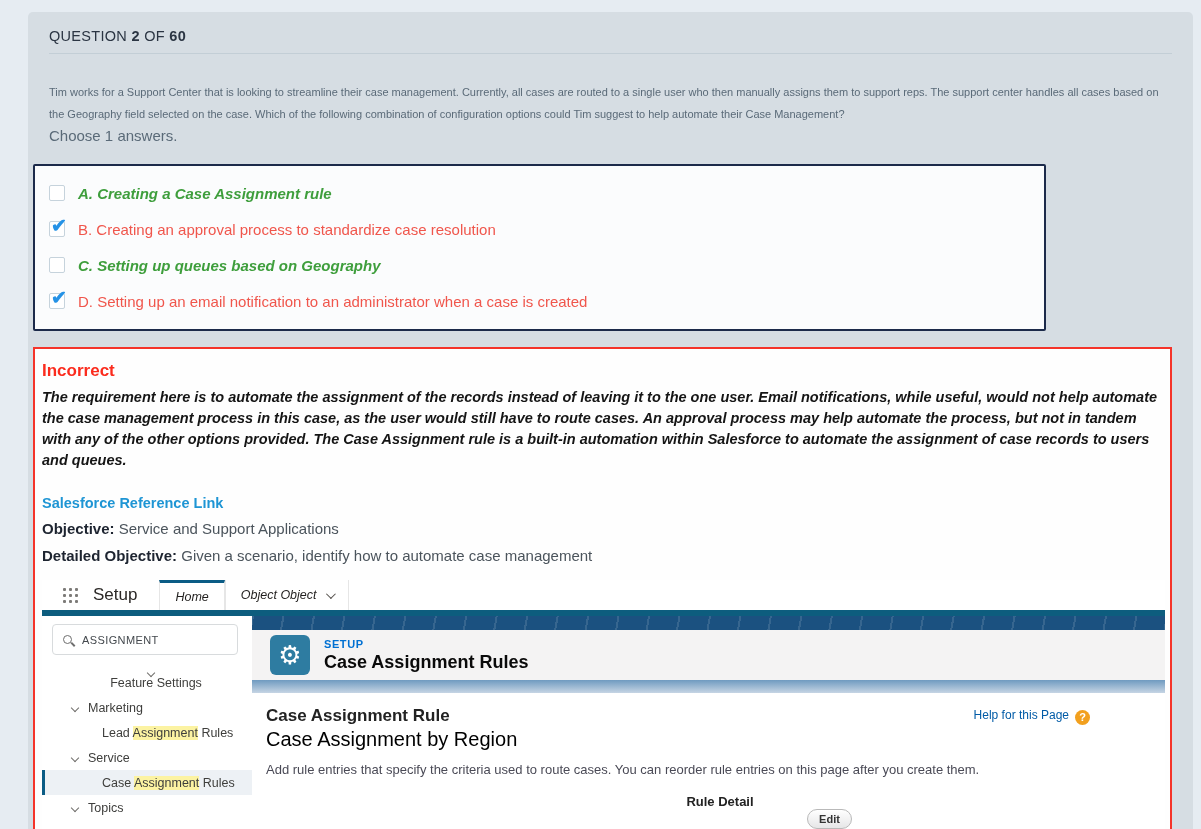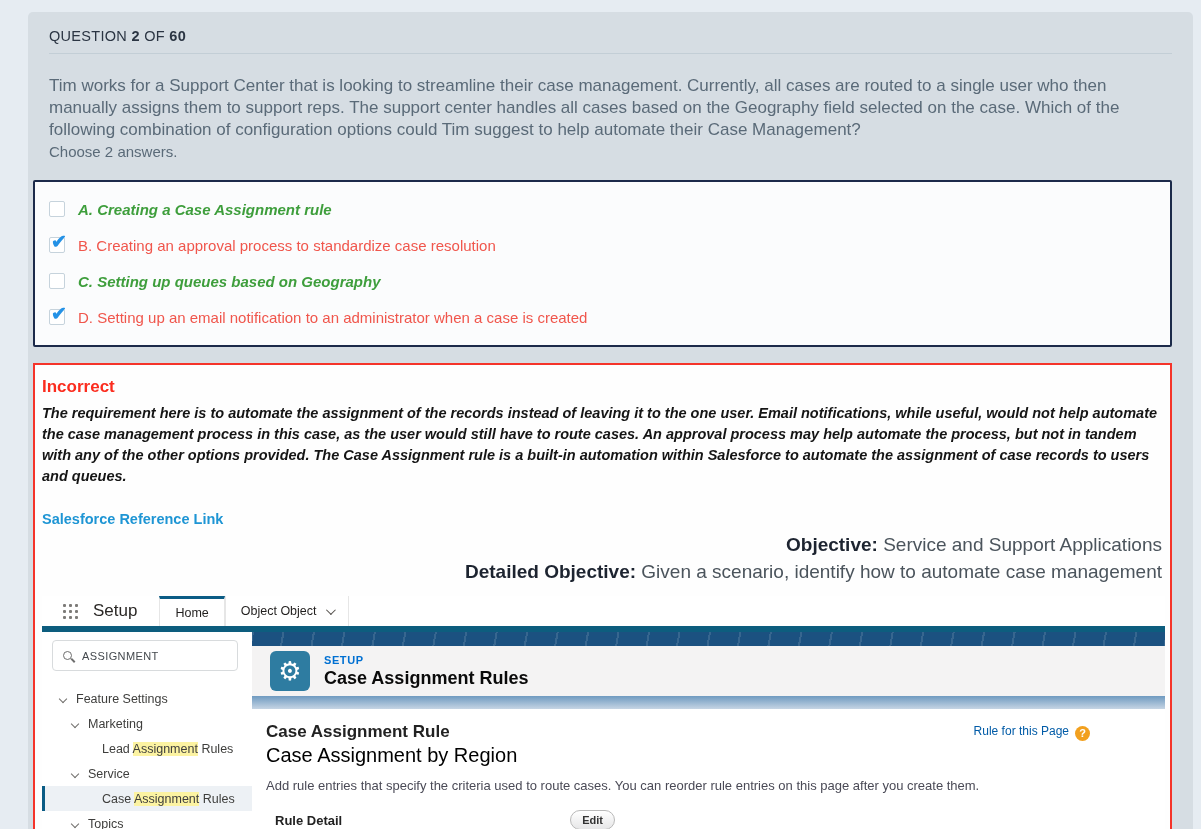--- a/index.html
+++ b/index.html
@@ -8,79 +8,79 @@
 
   
   .card { margin:12px 8px 0 28px; width:1165px; min-height:820px;
           background:#d6dde3; border-radius:5px; padding:16px 0 20px 0; }
   .pad { padding:0 21px; }
 
   .q-header { font-size:14.5px; color:#2b3543; letter-spacing:.3px; }
   .q-header b { font-weight:bold; }
   .q-hr { border-bottom:1px solid #c3ced6; margin:9px 21px 0 21px; }
 
-  .q-text { margin-top:21px; font-size:17px; line-height:22px; color:#5a6a78; }
+  .q-text { margin-top:27px; font-size:11px; line-height:22px; color:#5a6a78; }
   .q-choose { font-size:15px; color:#5a6a78; line-height:22px; }
 
   
-  .options-box { margin:17px 21px 0 5px; width:1139px; background:#fbfcfd;
+  .options-box { margin:17px 21px 0 5px; width:1013px; background:#fbfcfd;
                  border:2px solid #1c2a4a; border-radius:2px; padding:9px 0 10px 0; }
   .opt-row { display:flex; align-items:center; height:36px; padding-left:14px; }
   .checkbox { width:16px; height:16px; background:#fff; border:1px solid #c6d3dc;
               border-radius:2px; position:relative; flex:none; cursor:pointer; }
   .checkbox[data-checked="true"]::after { content:"✔"; position:absolute; top:-8px; left:1px;
               font-size:19px; font-weight:bold; color:#2592e6; }
   .opt-label { margin-left:13px; font-size:15px; }
   .opt-label[data-kind="correct"] { color:#3e9e3c; font-weight:bold; font-style:italic; }
   .opt-label[data-kind="wrong"]   { color:#f0564c; }
 
   
   .feedback-box { margin:16px 21px 0 5px; width:1139px; background:#fefefe;
                   border:2px solid #f5342a; padding:12px 8px 20px 7px; }
   .verdict { color:#fb2c1e; font-weight:bold; font-size:17px; }
   .explanation { margin-top:6px; font-size:14.5px; font-weight:bold; font-style:italic;
                  color:#151515; line-height:21px; }
   .ref-link { display:inline-block; margin-top:24px; color:#1e95d4; font-weight:bold;
               font-size:14.5px; cursor:pointer; }
-  .objective-line { margin-top:6px; font-size:19px; color:#4b545c; line-height:21px;text-align:right; }
+  .objective-line { margin-top:6px; font-size:15px; color:#4b545c; line-height:21px; }
   .objective-line:first-of-type { margin-top:26px; }
   .objective-line b { color:#1d2430; }
 
   
   .sf { margin-top:14px; width:1123px; background:#fff; }
 
   .sf-nav { height:30px; background:#fff; display:flex; align-items:stretch; }
   .waffle { width:15px; height:15px; align-self:center; margin-left:21px; position:relative; flex:none; cursor:pointer; }
   .waffle i { position:absolute; width:3px; height:3px; border-radius:1px; background:#7d7b78;
               box-shadow:6px 0 #7d7b78, 12px 0 #7d7b78, 0 6px #7d7b78, 6px 6px #7d7b78,
                          12px 6px #7d7b78, 0 12px #7d7b78, 6px 12px #7d7b78, 12px 12px #7d7b78; }
   .sf-app { align-self:center; margin-left:15px; margin-right:22px; font-size:17px; color:#2b2826; }
   .sf-tab { display:flex; align-items:center; padding:0 15px; font-size:12.5px; color:#211f1e;
-            border-left:1px solid #e6e6e6; border-right:1px solid #e6e6e6; cursor:pointer; }
+            border-left:1px solid #e6e6e6; border-right:1px solid #e6e6e6; cursor:pointer;font-style:italic; }
   .sf-tab.active { border-top:3px solid #0b5c85; }
   .chev { display:inline-block; width:7px; height:7px; border-right:1.6px solid #54504c;
           border-bottom:1.6px solid #54504c; transform:rotate(45deg) translateY(-2px); margin-left:9px; }
   .brand-bar { height:6px; background:#0d5d7e; }
 
   .sf-body { display:flex; height:260px; }
 
   
   .sf-sidebar { width:210px; flex:none; background:#fff; }
   .search-box { margin:8px 14px 0 10px; height:31px; border:1px solid #d8dbdd; border-radius:4px;
                 background:#fff; display:flex; align-items:center; padding:0 10px; cursor:text; }
   .search-glyph { width:9px; height:9px; border:1.6px solid #6e6e6e; border-radius:50%;
                   position:relative; flex:none; }
   .search-glyph::after { content:""; position:absolute; width:1.8px; height:5px; background:#6e6e6e;
                   transform:rotate(-45deg); right:-2.5px; bottom:-4px; }
   .search-text { margin-left:10px; font-size:11px; letter-spacing:.4px; color:#43484d; }
   .tree { margin-top:15px; font-size:12.5px; color:#3e3e3c; }
   .tree-item { height:25px; display:flex; align-items:center; cursor:pointer; }
   .t-chev { display:inline-block; width:6px; height:6px; border-right:1.4px solid #706e6b;
             border-bottom:1.4px solid #706e6b; transform:rotate(45deg); margin-right:10px; flex:none; }
-  .lvl1 { padding-left:18px; } .lvl2 { padding-left:30px; } .lvl3 { padding-left:60px; }
+  .lvl1 { padding-left:18px;flex-direction:column; } .lvl2 { padding-left:30px; } .lvl3 { padding-left:60px; }
   .tree-item.selected { background:#edf1f5; border-left:3px solid #0b5c85; padding-left:57px; }
   .hl { background:#fcf3a2; }
 
   
   .sf-main { flex:1; min-width:0; }
   .banner-top { height:14px; background-color:#1b5180;
       background-image:repeating-linear-gradient(100deg, rgba(255,255,255,.12) 0 2px, transparent 2px 30px); }
   .banner-mid { height:50px; background:#f4f3f3; display:flex; align-items:center; padding-left:18px; }
   .gear-tile { width:40px; height:40px; border-radius:6px; background:#2e7ca1; color:#fff;
                display:flex; align-items:center; justify-content:center; font-size:26px; flex:none; }
@@ -94,42 +94,42 @@
 
   .sf-content { background:#fff; padding:13px 0 0 14px; position:relative; }
   .crumb { font-size:17px; font-weight:bold; color:#222; }
   .help-link { position:absolute; top:15px; right:75px; font-size:12px; color:#015ba7; cursor:pointer; }
   .help-badge { display:inline-block; width:15px; height:15px; border-radius:50%; background:#f2a01e;
                 color:#fff; font-size:11px; font-weight:bold; text-align:center; line-height:15px;
                 margin-left:6px; vertical-align:-2px; }
   .page-title { font-size:20px; color:#000; font-weight:400; margin-top:2px; }
   .page-desc { font-size:13px; color:#4a4a56; margin-top:11px; }
 
-  .section-row { margin-top:17px; display:flex; align-items:center; }
+  .section-row { margin-top:17px; display:flex; align-items:center;flex-direction:column; }
   .section-title { font-size:13px; font-weight:bold; color:#222; padding-left:9px; }
   .btn { margin-left:228px; font-size:11px; font-weight:bold; color:#333;
          background:linear-gradient(#fff,#e6e6e7); border:1px solid #b9b9b9; border-radius:10px;
          padding:3px 11px; cursor:pointer; }
 </style>
 </head>
 <body>
 
 <div class="card">
 
   <div class="pad q-header">
     <span>QUESTION</span>
     <b>2</b>
     <span>OF</span>
     <b>60</b>
   </div>
   <div class="q-hr"></div>
 
   <div class="pad">
     <div class="q-text">Tim works for a Support Center that is looking to streamline their case management. Currently, all cases are routed to a single user who then manually assigns them to support reps. The support center handles all cases based on the Geography field selected on the case. Which of the following combination of configuration options could Tim suggest to help automate their Case Management?</div>
-    <div class="q-choose">Choose 2 answers.</div>
+    <div class="q-choose">Choose 1 answers.</div>
   </div>
 
   <div class="options-box">
     <div class="opt-row">
       <span class="checkbox" data-checked="false"></span>
       <span class="opt-label" data-kind="correct">A. Creating a Case Assignment rule</span>
     </div>
     <div class="opt-row">
       <span class="checkbox" data-checked="true"></span>
       <span class="opt-label" data-kind="wrong">B. Creating an approval process to standardize case resolution</span>
@@ -212,21 +212,21 @@
             <span class="gear-tile">⚙</span>
             <span class="banner-text">
               <div class="eyebrow">SETUP</div>
               <div class="banner-title">Case Assignment Rules</div>
             </span>
           </div>
           <div class="banner-bottom"></div>
 
           <div class="sf-content">
             <div class="crumb">Case Assignment Rule</div>
-            <span class="help-link"><span>Rule for this Page</span><span class="help-badge">?</span></span>
+            <span class="help-link"><span>Help for this Page</span><span class="help-badge">?</span></span>
             <div class="page-title">Case Assignment by Region</div>
             <div class="page-desc">Add rule entries that specify the criteria used to route cases. You can reorder rule entries on this page after you create them.</div>
 
             <div class="section-row">
               <span class="section-title">Rule Detail</span>
               <button class="btn">Edit</button>
             </div>
 
           </div>
         </div>

